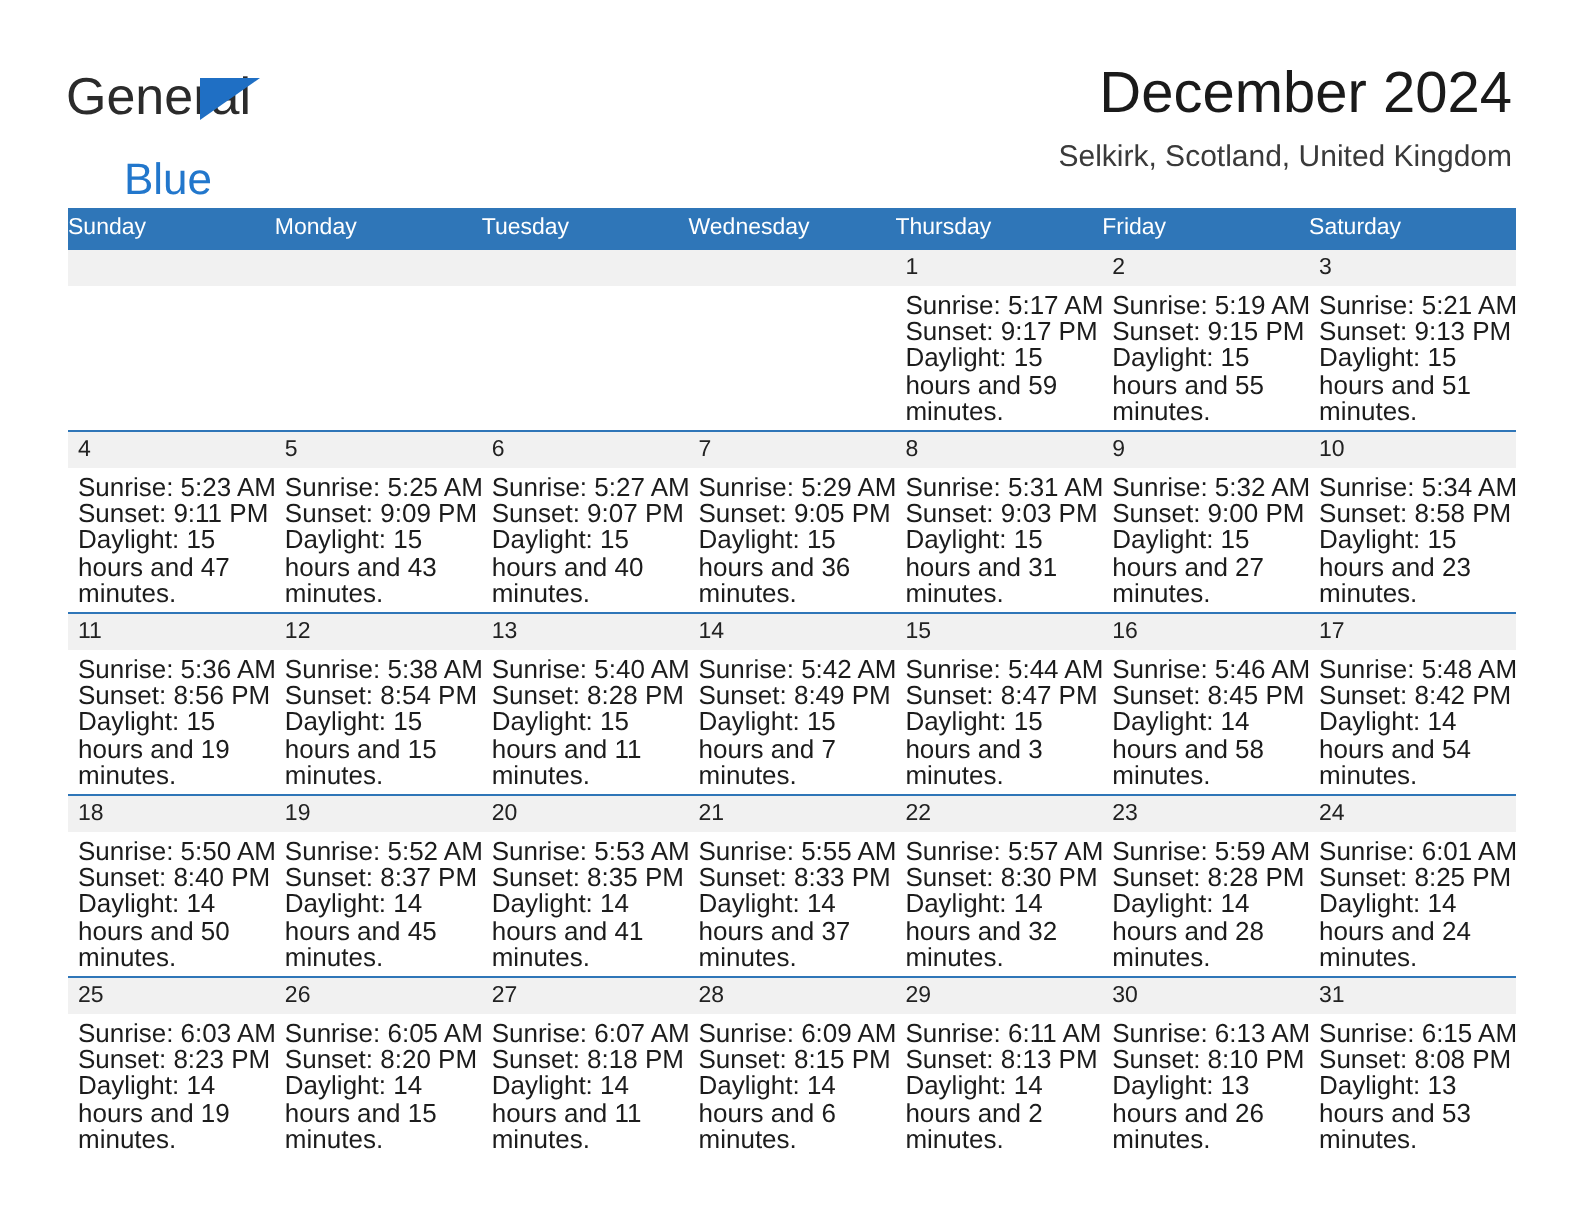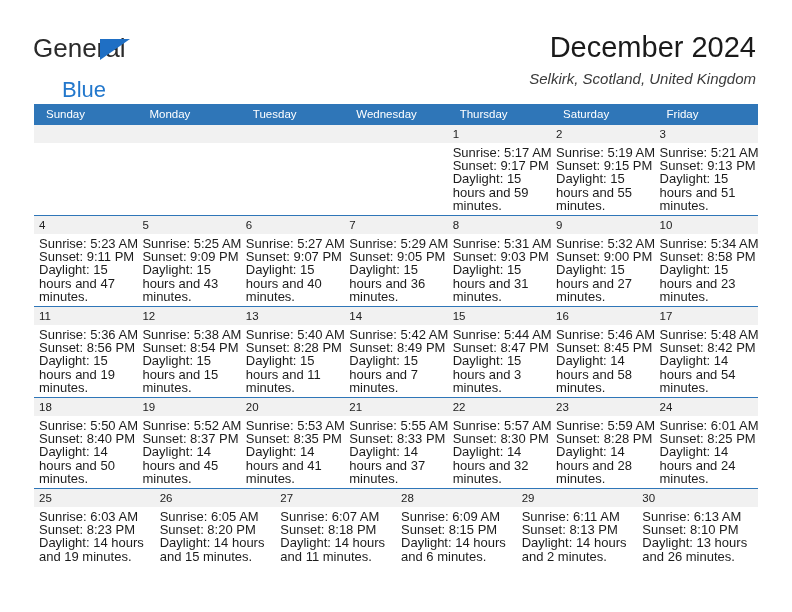--- a/index.html
+++ b/index.html
@@ -82,41 +82,40 @@
     font-family: "Liberation Sans", sans-serif;
     white-space: nowrap;
   }
   .cal-subtitle {
     margin-top: 6px;
     font-size: 15px;
     line-height: 18px;
     color: #3a3a3a;
     font-family: "Liberation Sans", sans-serif;
     white-space: nowrap;
-    font-style: italic;
   }
 
   
   .calendar {
     position: absolute;
     left: 34px;
     top: 104px;
     width: 724px;
   }
 
   .dow-row {
     display: flex;
     width: 100%;
     background: #2f76b8;
     height: 20px;
   }
   .dow-cell {
     flex: 1 1 0;
     box-sizing: border-box;
-    padding-left: 12px;
+    padding-left: 0;
     font-size: 11.5px;
     line-height: 20px;
     color: #ffffff;
     font-family: "Liberation Sans", sans-serif;
     white-space: nowrap;
     overflow: hidden;
   }
 
   .week-row {
     display: flex;
@@ -183,22 +182,22 @@
   </div>
 
   <div class="calendar">
 
     <div class="dow-row">
       <div class="dow-cell">Sunday</div>
       <div class="dow-cell">Monday</div>
       <div class="dow-cell">Tuesday</div>
       <div class="dow-cell">Wednesday</div>
       <div class="dow-cell">Thursday</div>
+      <div class="dow-cell">Friday</div>
       <div class="dow-cell">Saturday</div>
-      <div class="dow-cell">Friday</div>
     </div>
 
     <div class="week-row">
       <div class="day-cell empty">
         <div class="day-number"></div>
         <div class="day-body">
           <div></div>
           <div></div>
           <div class="wrapline"></div>
         </div>
@@ -472,17 +471,25 @@
         </div>
       </div>
       <div class="day-cell">
         <div class="day-number">30</div>
         <div class="day-body">
           <div>Sunrise: 6:13 AM</div>
           <div>Sunset: 8:10 PM</div>
           <div class="wrapline">Daylight: 13 hours and 26 minutes.</div>
         </div>
       </div>
+      <div class="day-cell">
+        <div class="day-number">31</div>
+        <div class="day-body">
+          <div>Sunrise: 6:15 AM</div>
+          <div>Sunset: 8:08 PM</div>
+          <div class="wrapline">Daylight: 13 hours and 53 minutes.</div>
+        </div>
+      </div>
     </div>
 
   </div>
 
 </div>
 
 </body></html>

